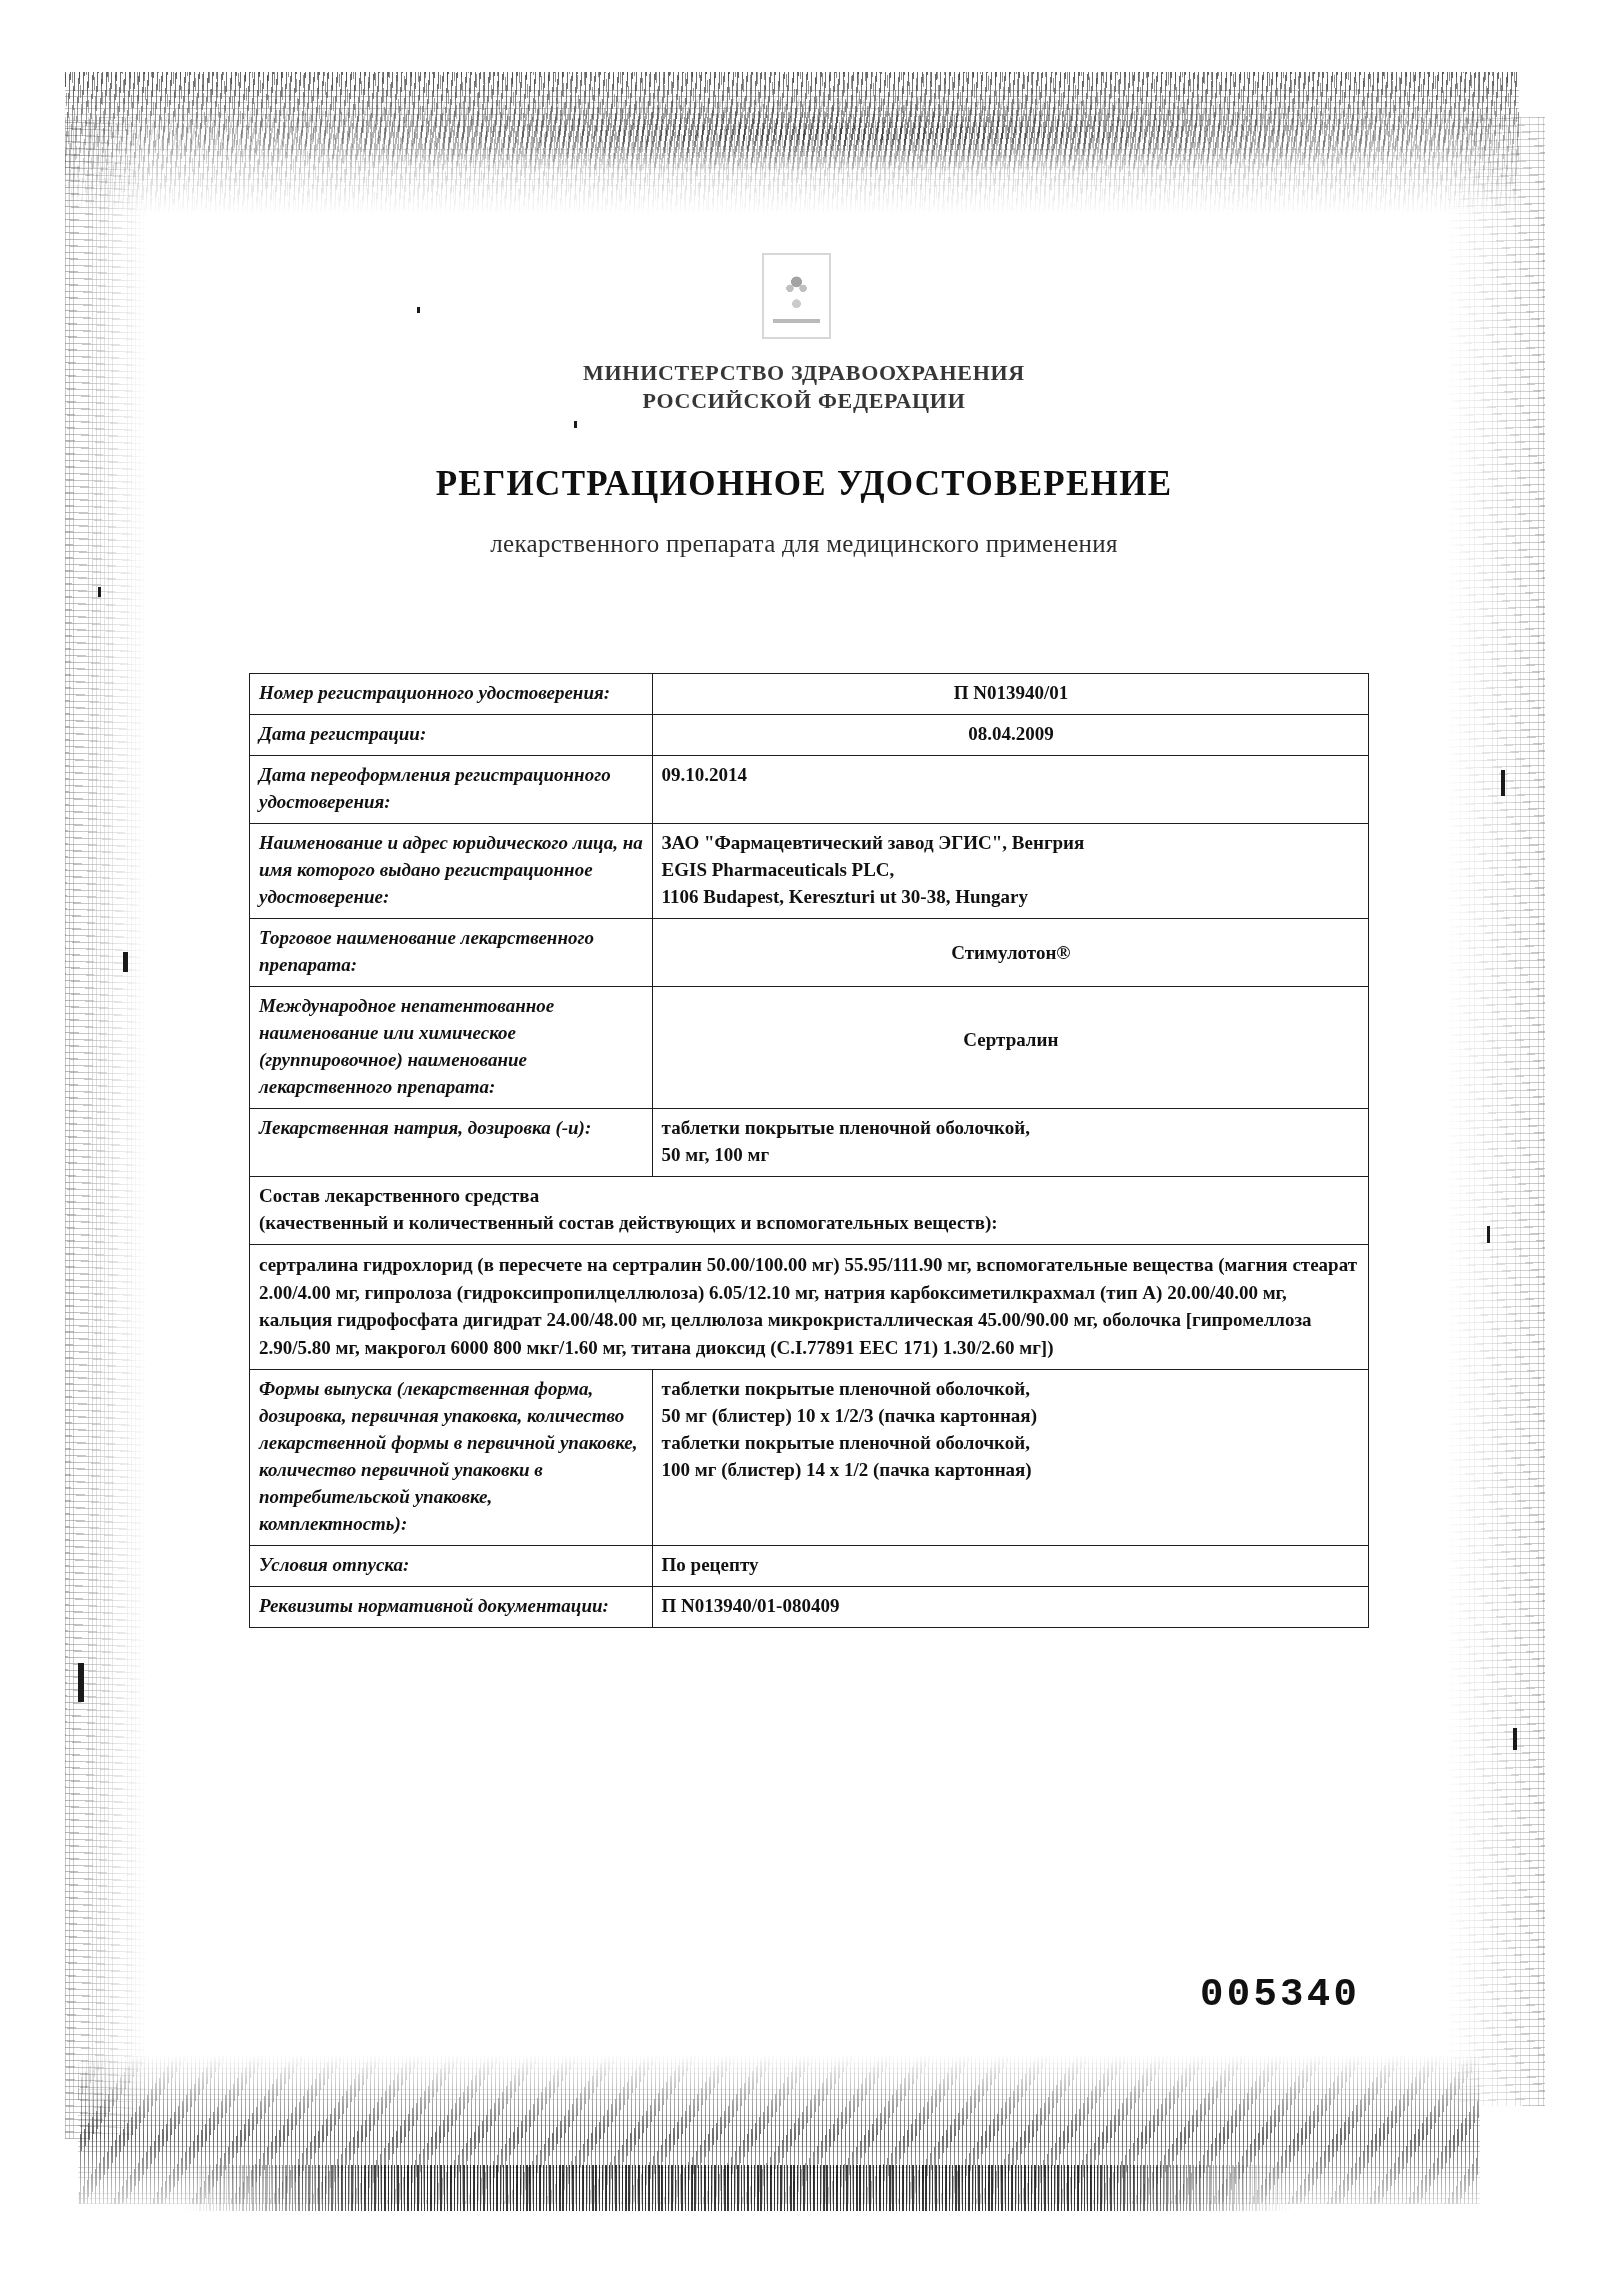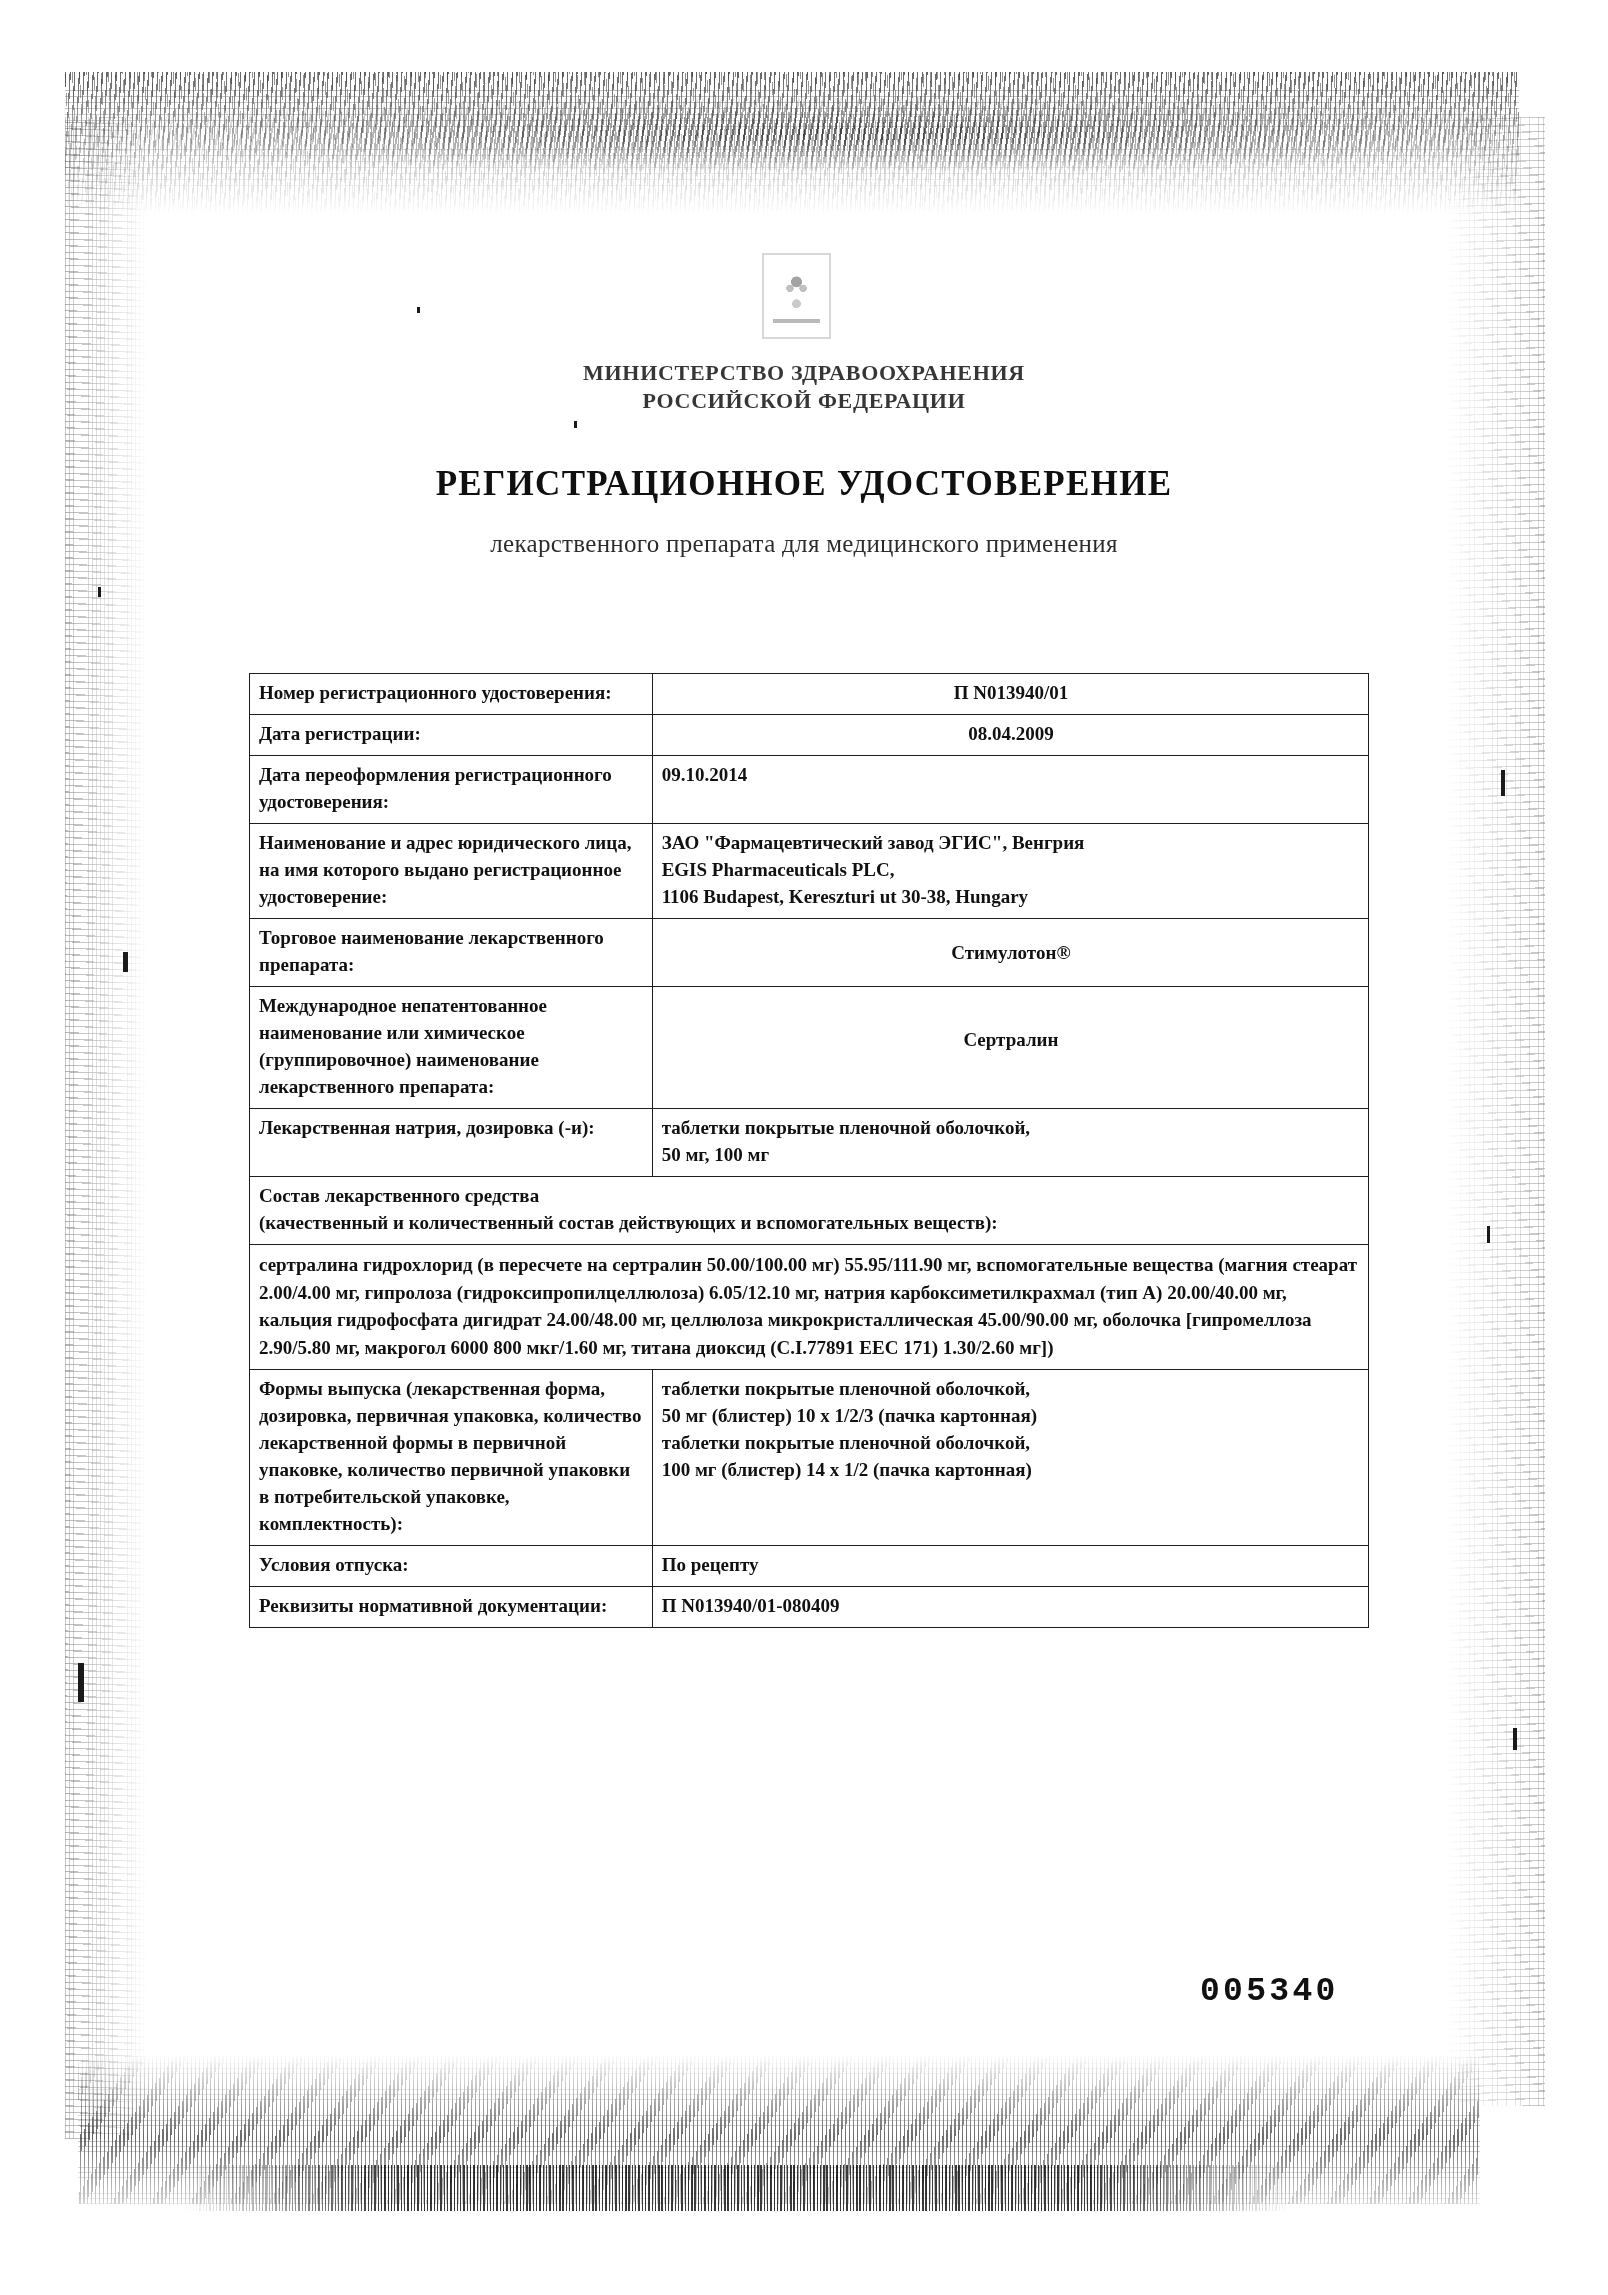--- a/index.html
+++ b/index.html
@@ -120,33 +120,33 @@
     font-size:19px;
     line-height:1.42;
     color:#111;
   }
   .doc-table td{
     border:1.3px solid #1d1d1d;
     padding:5.9px 7.8px 7.2px 9px;
     vertical-align:top;
     font-weight:600;
   }
-  .doc-table td.lbl{width:396px;}
+  .doc-table td.lbl{width:396px;font-style:italic;}
   .doc-table td.val{width:724px;font-weight:600;}
   .doc-table td.val.ctr{text-align:center;font-weight:700;}
   .doc-table td.span{font-weight:700;}
   .doc-table td.body{font-weight:600;line-height:1.46;}
 
   
   .doc-table{filter:blur(0.1px);}
 
   
   .serial{
     position:absolute;left:1200px;top:1973px;
-    font-size:33px;font-weight:700;letter-spacing:3.3px;
+    font-size:39px;font-weight:700;letter-spacing:3.3px;
     color:#111;
     font-family:"Liberation Mono","DejaVu Sans Mono",monospace;
   }
 </style>
 </head>
 <body>
 
 <div id="scan">
 
   <div class="noise noise-top"></div>

